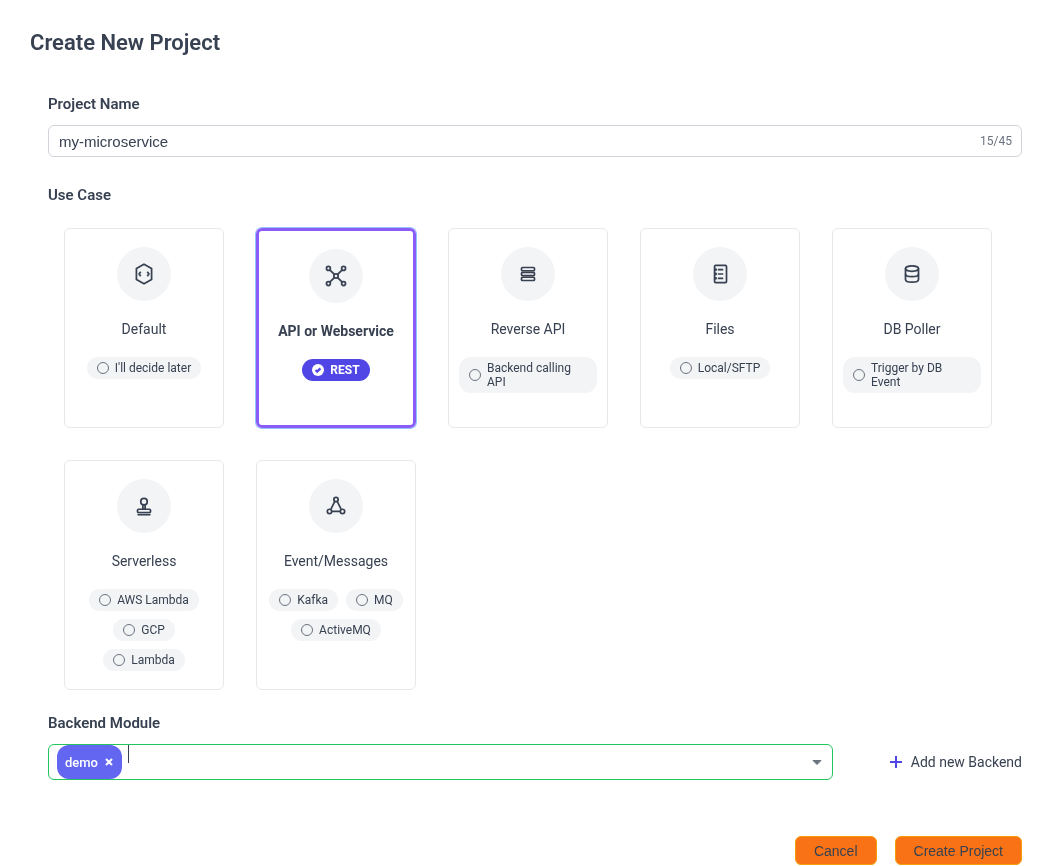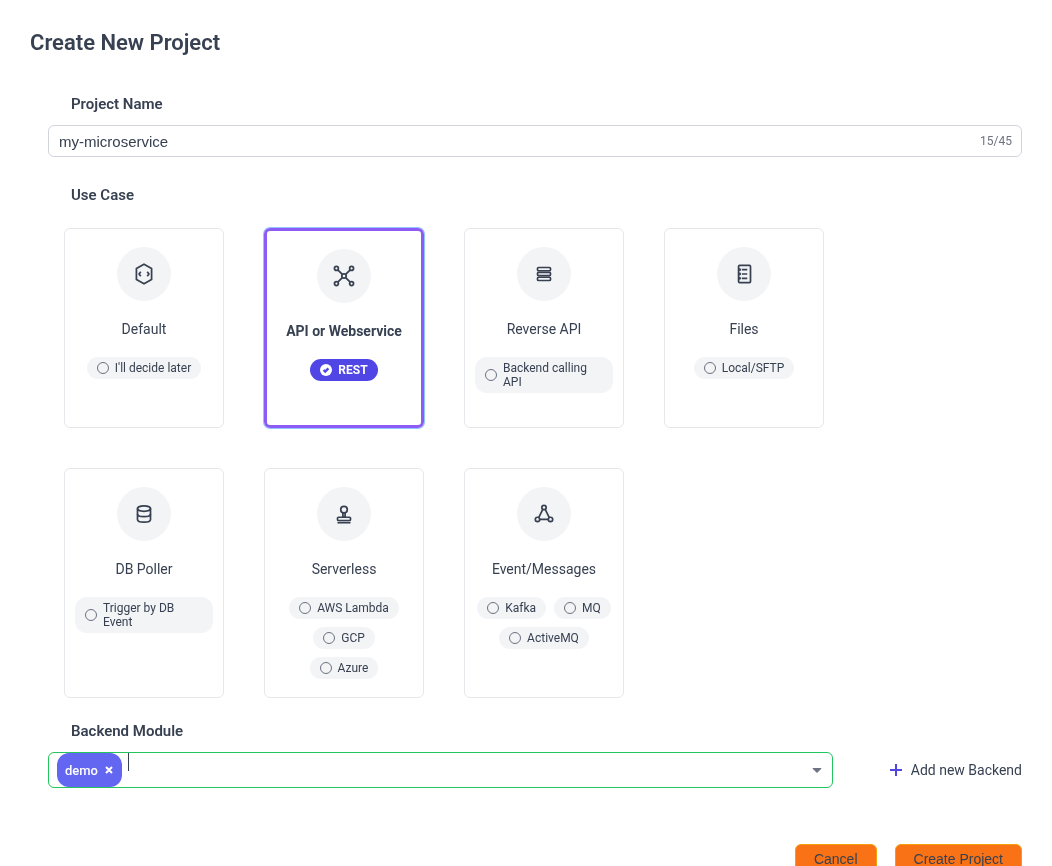--- a/index.html
+++ b/index.html
@@ -1,23 +1,23 @@
 <!DOCTYPE html>
 <html><head>
 <meta charset="utf-8">
 <style>
 * { box-sizing: border-box; margin: 0; padding: 0; }
 body { font-family: -apple-system, BlinkMacSystemFont, "Segoe UI", Roboto, Arial, sans-serif; background: #fff; color: #1f2937; width: 1052px; height: 866px; padding: 30px; }
 .page-title { font-size: 22px; font-weight: 600; color: #374151; margin-bottom: 40px; }
 .content { padding-left: 18px; }
-.section-label { font-size: 15px; font-weight: 600; color: #374151; margin-bottom: 12px; margin-left: 23px; }
+.section-label { font-size: 15px; font-weight: 600; color: #374151; margin-bottom: 12px; }
 .input-wrap { position: relative; margin-bottom: 29px; }
 .text-input { width: 100%; height: 32px; padding: 6px 60px 6px 10px; border: 1px solid #d1d5db; border-radius: 6px; font-size: 15px; color: #374151; outline: none; }
 .char-count { position: absolute; right: 10px; top: 50%; transform: translateY(-50%); font-size: 12px; color: #6b7280; }
-.cards { display: flex; flex-wrap: wrap; gap: 40px; padding-left: 16px; padding-top: 12px; margin-bottom: 24px; }
+.cards { display: flex; flex-wrap: wrap; gap: 32px; padding-left: 16px; padding-top: 12px; margin-bottom: 24px; }
 .card { width: 160px; min-height: 200px; border: 1px solid #e5e7eb; border-radius: 6px; display: flex; flex-direction: column; align-items: center; padding: 18px 10px; cursor: pointer; }
 .card.selected { border: 3px solid #8b5cf6; box-shadow: 0 0 0 1px #93c5fd; font-weight: bold; }
 .icon-circle { width: 54px; height: 54px; border-radius: 50%; background: #f3f4f6; display: flex; align-items: center; justify-content: center; margin-bottom: 20px; }
 .icon-circle svg { width: 26px; height: 26px; stroke: #374151; fill: none; stroke-width: 1.6; }
 .card-title { font-size: 14px; color: #374151; text-align: center; margin-bottom: 20px; }
 .pill-group { display: flex; flex-wrap: wrap; gap: 8px; justify-content: center; }
 .pill { display: inline-flex; align-items: center; background: #f3f4f6; border-radius: 12px; padding: 4px 10px; font-size: 12px; color: #374151; cursor: pointer; }
 .pill .radio { width: 12px; height: 12px; border-radius: 50%; border: 1.5px solid #6b7280; margin-right: 6px; flex-shrink: 0; }
 .pill.active { background: #4f46e5; color: #fff; }
 .pill.active .check { width: 12px; height: 12px; border-radius: 50%; background: #fff; margin-right: 6px; display: inline-flex; align-items: center; justify-content: center; flex-shrink: 0; }
@@ -158,21 +158,21 @@
         <span class="pill">
             <span class="radio"></span>
             <span>AWS Lambda</span>
           </span>
         <span class="pill">
             <span class="radio"></span>
             <span>GCP</span>
           </span>
         <span class="pill">
             <span class="radio"></span>
-            <span>Azure</span>
+            <span>Lambda</span>
           </span>
       </div>
     </div>
 
     <div class="card">
       <div class="icon-circle">
         <svg viewBox="0 0 24 24">
             <circle cx="12" cy="6" r="2"></circle>
             <circle cx="6" cy="17" r="2"></circle>
             <circle cx="18" cy="17" r="2"></circle>

